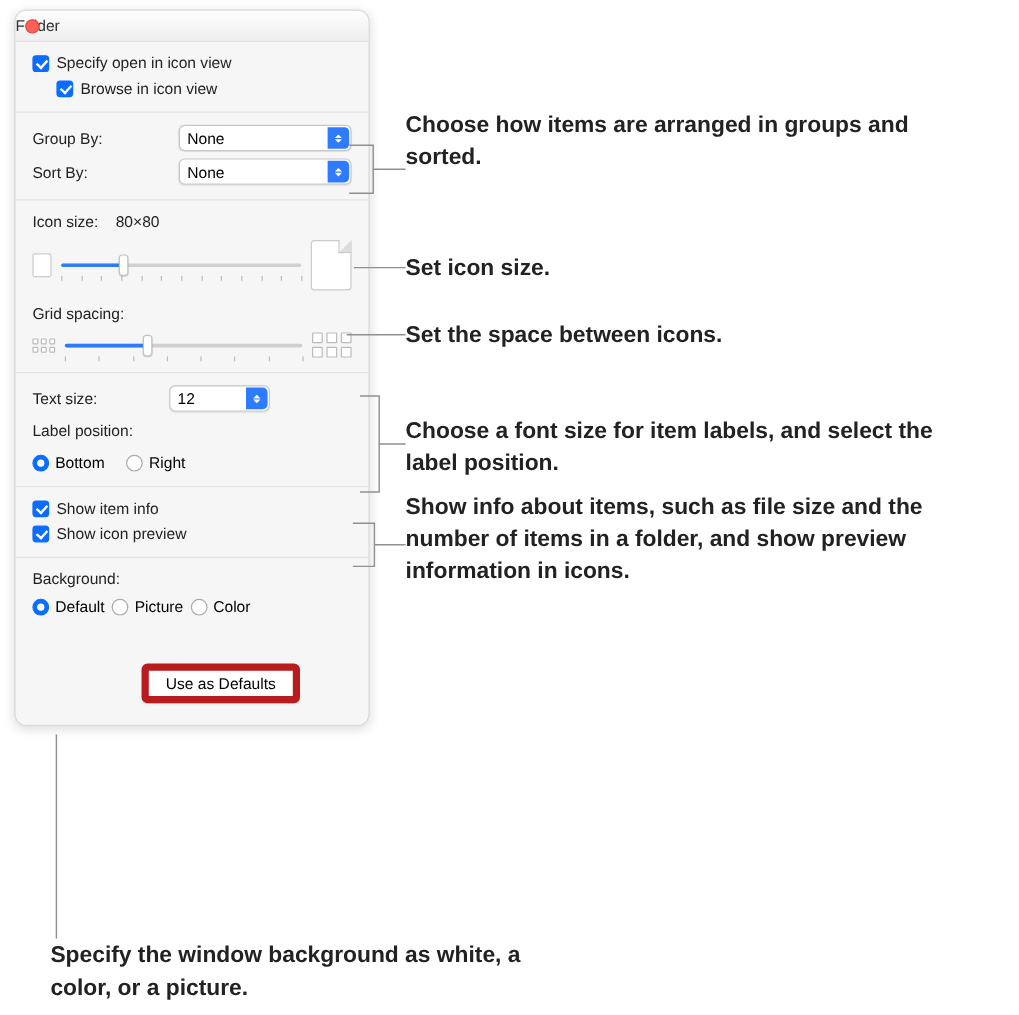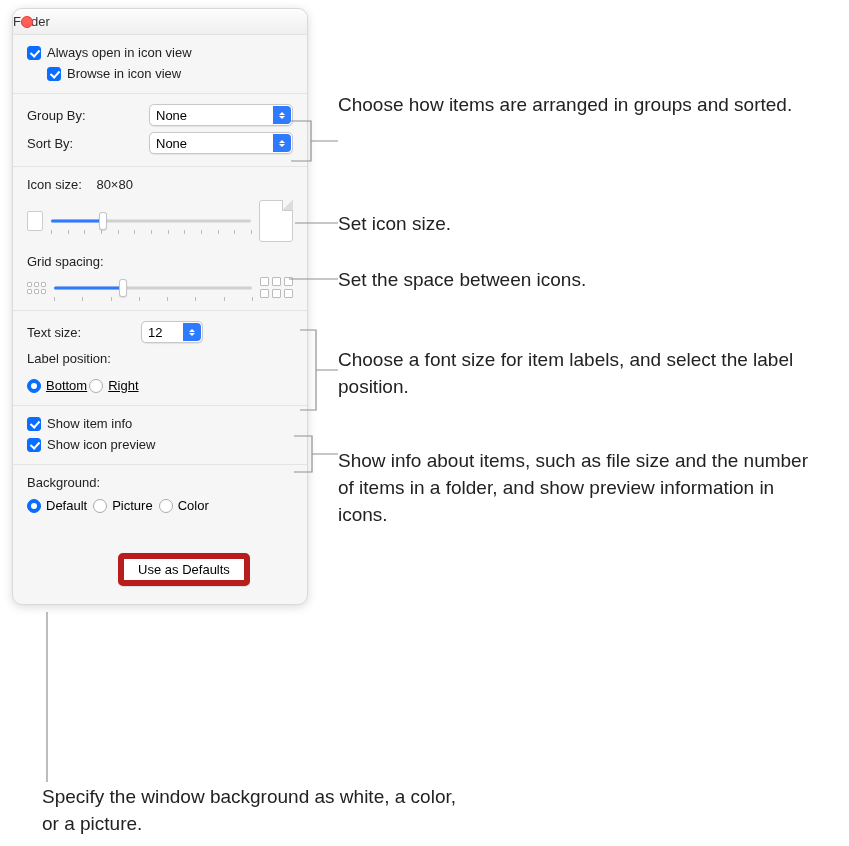--- a/index.html
+++ b/index.html
@@ -105,21 +105,21 @@
     gap: 1px;
   }
   .select-caret::before, .select-caret::after {
     content: "";
     width: 0; height: 0;
     border-left: 3px solid transparent;
     border-right: 3px solid transparent;
   }
   .select-caret::before { border-bottom: 3px solid #fff; }
   .select-caret::after { border-top: 3px solid #fff; }
-  .select.small { flex: none; width: 62px; }
+  .select.small { flex: none; width: 84px; }
   .subhead {
     font-size: 13px;
     color: #222;
     margin-bottom: 8px;
   }
   .slider-row {
     display: flex;
     align-items: center;
     gap: 8px;
     margin-bottom: 12px;
@@ -219,21 +219,21 @@
     background: #0a6dff;
   }
   input[type="radio"]:checked::after {
     content: "";
     position: absolute;
     left: 3px; top: 3px;
     width: 6px; height: 6px;
     border-radius: 50%;
     background: #fff;
   }
-  .radio-row { display: flex; gap: 2px; margin-top: 12px; text-decoration: underline; }
+  .radio-row { display: flex; gap: 18px; margin-top: 12px; }
   .radio-col { display: flex; flex-direction: row; gap: 6px; margin-top: 4px; }
   label.radio { display: flex; align-items: center; font-size: 13px; cursor: default; }
   .btn {
     display: inline-block;
     background: #fff;
     border: 6px solid #b91c1c;
     border-radius: 5px;
     padding: 3px 14px;
     font-size: 13px;
     box-shadow: 0 0.5px 1px rgba(0,0,0,0.1);
@@ -246,21 +246,21 @@
   }
 
   
   .callout {
     position: absolute;
     font-family: -apple-system, "Helvetica Neue", Arial, sans-serif;
     font-size: 19px;
     line-height: 1.42;
     color: #222;
   }
-  .callout-text { max-width: 460px; }
+  .callout-text { max-width: 460px; font-weight: bold; }
   svg.leader {
     position: absolute;
     overflow: visible;
     pointer-events:none;
   }
   svg.leader path {
     stroke: #909090;
     stroke-width: 1.2;
     fill: none;
   }
@@ -272,21 +272,21 @@
 
   <div class="titlebar">
     <div class="traffic-close"></div>
     <span>Folder</span>
   </div>
 
   <div class="section">
     <div class="row">
       <label class="cbx">
         <input type="checkbox" checked="" style="">
-        <span>Always open in icon view</span>
+        <span>Specify open in icon view</span>
       </label>
     </div>
     <div class="row indent">
       <label class="cbx">
         <input type="checkbox" checked="" style="">
         <span>Browse in icon view</span>
       </label>
     </div>
   </div>
 
@@ -454,21 +454,21 @@
   <path d="M0,1 L49,1"></path>
 </svg>
 
 <div class="callout" style="left:338px; top:347px">
   <div class="callout-text">Choose a font size for item labels, and select the label position.</div>
 </div>
 <svg class="leader" style="left:300px; top:324px; width:38px; height:92px">
   <path d="M0,6 L16,6 L16,86 L0,86 M16,46 L38,46"></path>
 </svg>
 
-<div class="callout" style="left:338px; top:448px">
+<div class="callout" style="left:338px; top:410px">
   <div class="callout-text" style="max-width:470px">Show info about items, such as file size and the number of items in a folder, and show preview information in icons.</div>
 </div>
 <svg class="leader" style="left:294px; top:430px; width:44px; height:48px">
   <path d="M0,6 L18,6 L18,42 L0,42 M18,24 L44,24"></path>
 </svg>
 
 <div class="callout" style="left:42px; top:784px">
   <div class="callout-text" style="max-width:420px">Specify the window background as white, a color, or a picture.</div>
 </div>
 <svg class="leader" style="left:46px; top:612px; width:2px; height:170px">

